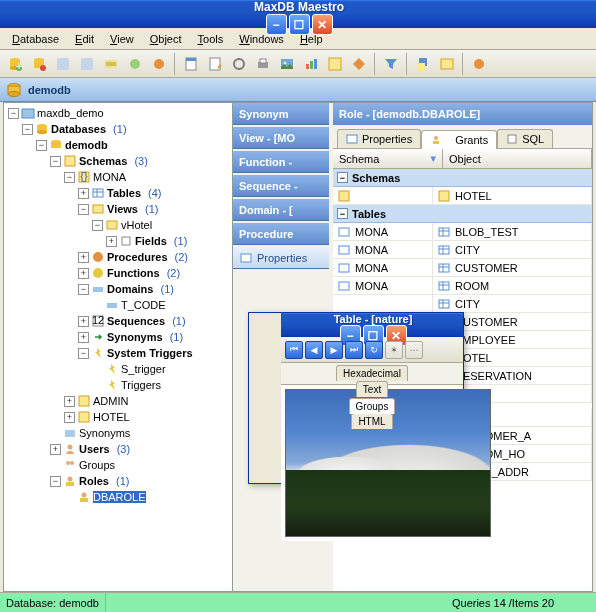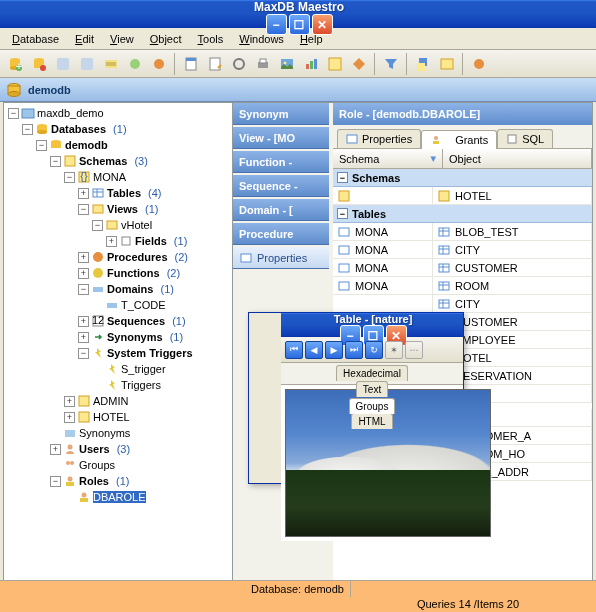--- a/index.html
+++ b/index.html
@@ -81,21 +81,21 @@
 .imgarea { padding:4px; background:#fff; }
 .mountain { width:206px; height:148px; background:
   linear-gradient(to bottom, rgba(0,0,0,0) 55%, #1a3615 55%, #243b1b 80%, #141f0f 100%),
   radial-gradient(ellipse 60% 30% at 30% 58%, #f5f5f5 0%, #e3e3e1 40%, transparent 42%),
   radial-gradient(ellipse 80% 40% at 60% 58%, #ededea 0%, #d7d7d3 50%, transparent 52%),
   linear-gradient(to bottom, #3d6db8 0%, #5486ce 30%, #88aad9 50%, #c5d5ea 55%);
   border:1px solid #666;
 }
 
 
-.statusbar { position:absolute; bottom:0; left:0; right:0; height:32px; background:#fdba74; border-top:1px solid #aca899; display:flex; align-items:center;flex-direction:column; }
+.statusbar { position:absolute; bottom:0; left:0; right:0; height:20px; background:#86efac; border-top:1px solid #aca899; display:flex; align-items:center; }
 .statusbar .cell { padding:0 6px; border-right:1px solid #aca899; height:100%; display:flex; align-items:center; }
 .statusbar .cell:last-child { margin-left:340px; border-right:none; }
 
 
 svg { display:block; }
 </style>
 </head>
 <body>
 
 <div class="titlebar">

